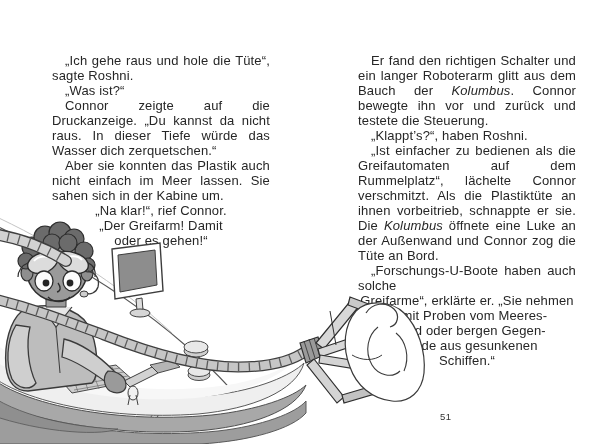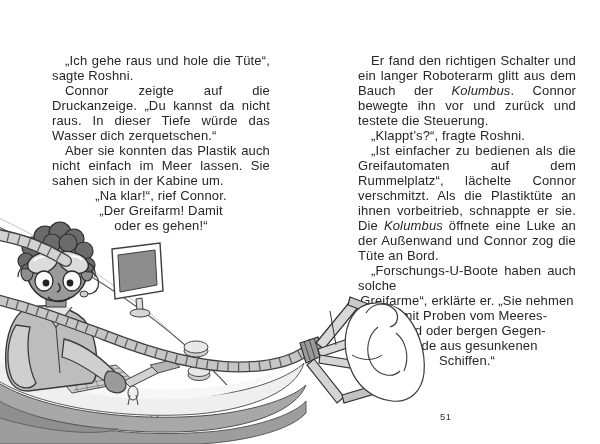--- a/index.html
+++ b/index.html
@@ -89,40 +89,41 @@
 
 <div id="spread">
 
   <div class="page page-left">
 
     <div class="textcol">
 
       <div style="float:right; width:0; height:224px;"></div>
 
       <p>„Ich gehe raus und hole die Tüte“, sagte Roshni.</p>
+      <p>„Was ist?“</p>
       <p>Connor zeigte auf die Druckanzeige. „Du kannst da nicht raus. In dieser Tiefe würde das Wasser dich zerquetschen.“</p>
       <p>Aber sie konnten das Plastik auch nicht einfach im Meer lassen. Sie sahen sich in der Kabine um.</p>
 
       <div class="runaround">
         <span class="ln">„Na klar!“, rief Connor.</span>
         <span class="ln">„Der Greifarm! Damit</span>
         <span class="ln">oder es gehen!“</span>
       </div>
     </div>
 
     <div class="pagenum">72</div>
   </div>
 
   <div class="page page-right">
 
     <div class="textcol">
       <p>
         <span>Er fand den richtigen Schalter und ein langer Roboterarm glitt aus dem Bauch der <i class="ital">Kolumbus</i>. Connor bewegte ihn vor und zurück und testete die Steuerung.</span>
       </p>
-      <p>„Klappt’s?“, fragte Roshni.</p>
+      <p>„Klappt’s?“, haben Roshni.</p>
       <p>
         <span>„Ist einfacher zu bedienen als die Greifautomaten auf dem Rummelplatz“, lächelte Connor verschmitzt. Als die Plastiktüte an ihnen vorbeitrieb, schnappte er sie. Die <i class="ital">Kolumbus</i> öffnete eine Luke an der Außenwand und Connor zog die Tüte an Bord.</span>
       </p>
       <p>„Forschungs-U-Boote haben auch solche</p>
 
       <div class="runaround">
         <span class="ln">Greifarme“, erklärte er. „Sie nehmen</span>
         <span class="ln">damit Proben vom Meeres-</span>
         <span class="ln">grund oder bergen Gegen-</span>
         <span class="ln">stände aus gesunkenen</span>

